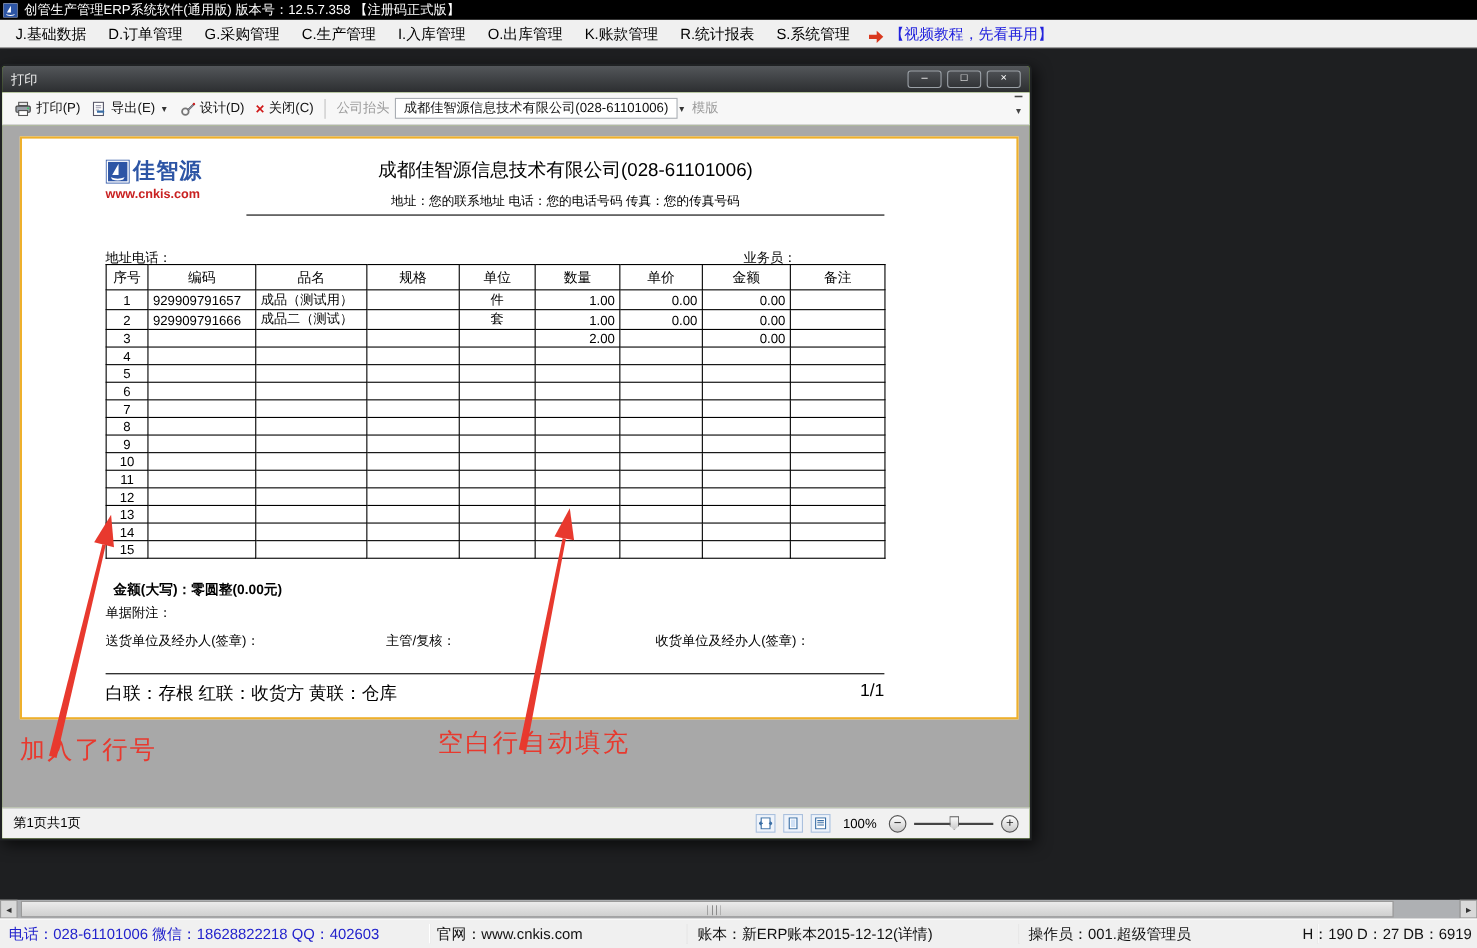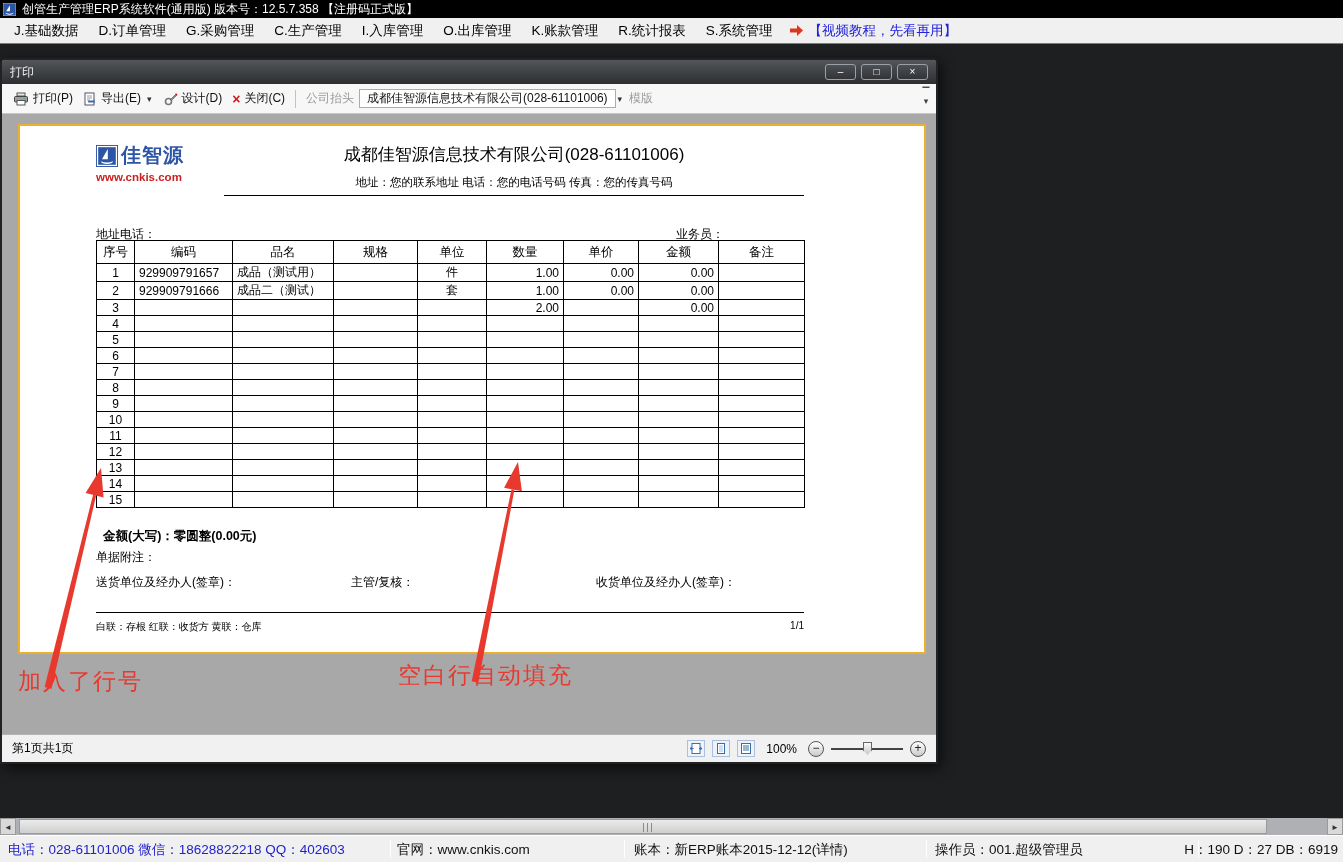--- a/index.html
+++ b/index.html
@@ -11,21 +11,21 @@
   }
   
   .titlebar{position:absolute;top:0;left:0;width:1343px;height:18px;background:#000;
     display:flex;align-items:center;gap:6px;padding-left:3px;color:#fff;font-size:12px;}
   .app-icon{width:13px;height:13px;flex:0 0 13px;}
   
   .menubar{position:absolute;top:18px;left:0;width:1343px;height:26px;background:#f0f0f0;
     border-bottom:1px solid #7a7a7a;display:flex;align-items:center;padding-left:4px;
     font-size:13.5px;color:#000;}
   .menu-item{padding:0 10px;cursor:default;white-space:nowrap;}
-  .promo{display:flex;align-items:center;margin-left:6px;gap:5px;}
+  .promo{display:flex;align-items:flex-end;margin-left:6px;gap:5px;}
   .promo-text{color:#2323dd;font-size:13.5px;}
   
   .workspace{position:absolute;top:44px;left:0;width:1343px;height:774px;background:#1e1f21;}
   .qr-box{position:absolute;left:100px;top:42px;width:112px;height:108px;background:#fff;
     display:flex;align-items:center;justify-content:center;}
   .qr-wrap{position:relative;width:96px;height:96px;}
   .qr-logo{position:absolute;left:34px;top:34px;width:28px;height:28px;background:#2d55a5;
     border:2px solid #fff;box-shadow:0 0 0 1px #2d55a5;display:flex;align-items:center;justify-content:center;}
   .side-line{position:absolute;left:0;width:328px;text-align:center;color:#f4f4f4;
     font-family:"DejaVu Serif", serif;font-style:italic;white-space:nowrap;}
@@ -75,21 +75,21 @@
   .doc-table th{border:1px solid #000;height:23px;font-weight:normal;font-size:12.5px;padding:0 3px;}
   .doc-table td{border:1px solid #000;height:16px;padding:0 4px;white-space:nowrap;overflow:hidden;}
   .a-c{text-align:center;} .a-l{text-align:left;} .a-r{text-align:right;margin-left:32px;}
   .doc-amount{position:absolute;left:76px;top:402px;font-size:12.5px;font-weight:bold;margin-left:7px;}
   .doc-note{position:absolute;left:76px;top:423px;font-size:12px;}
   .doc-signs{position:absolute;left:76px;top:448px;width:708px;height:16px;font-size:12px;}
   .doc-signs span{position:absolute;top:0;white-space:nowrap;}
   .sign-1{left:0;} .sign-2{left:255px;} .sign-3{left:500px;}
   .doc-line{position:absolute;left:76px;top:486px;width:708px;border-top:1px solid #000;}
   .doc-bottom{position:absolute;left:76px;top:494px;width:708px;display:flex;
-    justify-content:space-between;font-size:10px;}
+    justify-content:space-between;font-size:16px;}
   .anno{position:absolute;color:#e8392e;font-size:23px;letter-spacing:2px;white-space:nowrap;}
   .anno-left{left:16px;top:552px;}
   .anno-right{left:396px;top:546px;}
   .arrows{position:absolute;left:0;top:0;width:934px;height:620px;pointer-events:none;}
   
   .dlg-statusbar{position:absolute;bottom:0;left:0;width:934px;height:28px;background:#f1f1f1;
     border-top:1px solid #b5b5b5;display:flex;align-items:center;padding:0 10px;font-size:12px;color:#000;}
   .zoom-cluster{margin-left:auto;display:flex;align-items:center;gap:7px;}
   .view-btn{width:18px;height:17px;display:flex;align-items:center;justify-content:center;
     border:1px solid #aac0dd;background:#eef3fa;}

